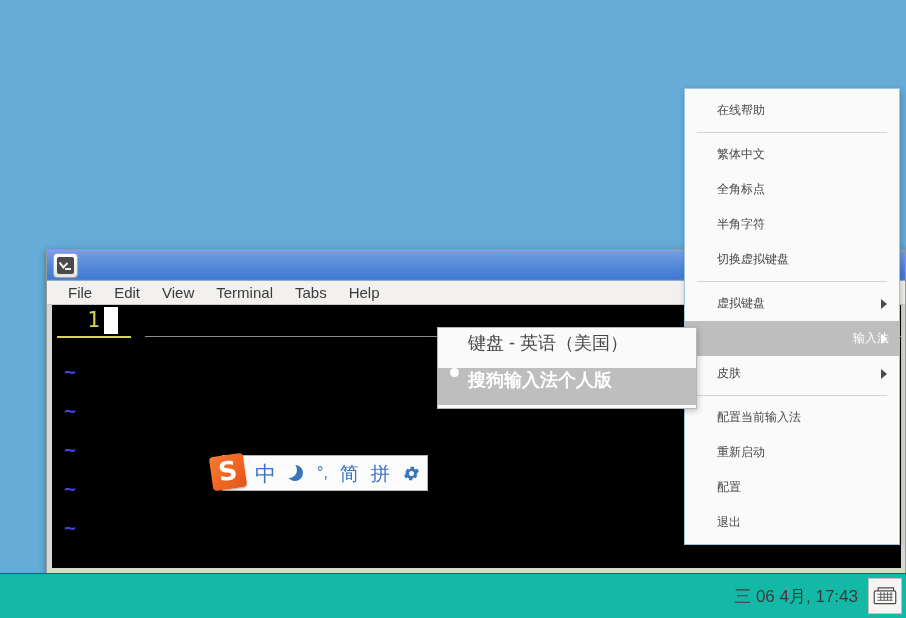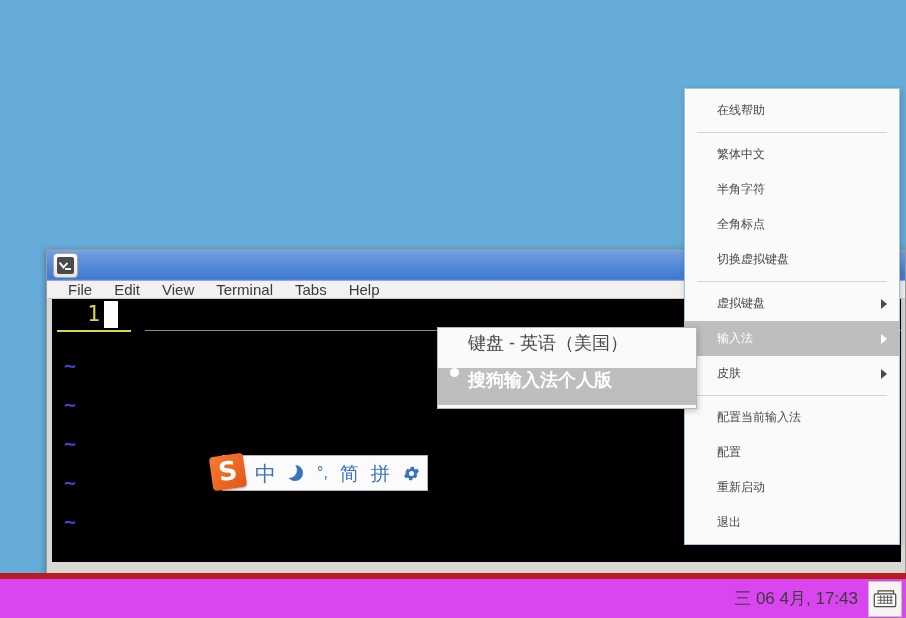--- a/index.html
+++ b/index.html
@@ -87,21 +87,21 @@
   #terminal-title-text {
     color: #ffffff;
     font-size: 12px;
     margin-left: 8px;
     white-space: nowrap;
     overflow: hidden;
     text-shadow: 0 1px 1px rgba(0,0,0,0.3);
   }
 
   #terminal-menubar {
-    height: 18px;
+    height: 24px;
     background: #f2f1ef;
     border-bottom: 1px solid #c9c8c4;
     display: flex;
     align-items: center;
     padding-left: 10px;
     box-sizing: border-box;
   }
   .menubar-item {
     font-size: 15px;
     color: #3b3b3b;
@@ -260,20 +260,21 @@
     font-size: 12px;
     color: #484848;
     position: relative;
     box-sizing: border-box;
     white-space: nowrap;
     cursor: default;
   }
   .menu-item.highlighted {
     background: #bebebe;
     color: #ffffff;
+    justify-content: flex-end;
   }
   .menu-sep {
     height: 1px;
     background: #d4d4d4;
     margin: 4px 12px;
   }
   .submenu-arrow {
     position: absolute;
     right: 12px;
     width: 0; height: 0;
@@ -324,22 +325,22 @@
     background: #ffffff;
   }
 
   
   #taskbar {
     position: absolute;
     left: 0;
     top: 573px;
     width: 906px;
     height: 45px;
-    background: #d946ef;
-    border-top: 6px solid #b91c1c;
+    background: #14b8a6;
+    border-top: 1px solid #b91c1c;
     box-sizing: border-box;
     display: flex;
     align-items: center;
     justify-content: flex-end;
     padding-right: 4px;
   }
   #clock {
     font-size: 17px;
     color: #3c3c3c;
     padding: 0 10px;
@@ -417,24 +418,24 @@
 
 <div id="fcitx-menu">
   <div class="menu-item">
     <span>在线帮助</span>
   </div>
   <div class="menu-sep"></div>
   <div class="menu-item">
     <span>繁体中文</span>
   </div>
   <div class="menu-item">
+    <span>全角标点</span>
+  </div>
+  <div class="menu-item">
     <span>半角字符</span>
-  </div>
-  <div class="menu-item">
-    <span>全角标点</span>
   </div>
   <div class="menu-item">
     <span>切换虚拟键盘</span>
   </div>
   <div class="menu-sep"></div>
   <div class="menu-item">
     <span>虚拟键盘</span>
     <span class="submenu-arrow"></span>
   </div>
   <div class="menu-item highlighted">
@@ -443,24 +444,24 @@
   </div>
   <div class="menu-item">
     <span>皮肤</span>
     <span class="submenu-arrow"></span>
   </div>
   <div class="menu-sep"></div>
   <div class="menu-item">
     <span>配置当前输入法</span>
   </div>
   <div class="menu-item">
+    <span>重新启动</span>
+  </div>
+  <div class="menu-item">
     <span>配置</span>
-  </div>
-  <div class="menu-item">
-    <span>重新启动</span>
   </div>
   <div class="menu-item">
     <span>退出</span>
   </div>
 </div>
 
 <div id="fcitx-submenu">
   <div class="submenu-item">
     <span>键盘 - 英语（美国）</span>
   </div>

